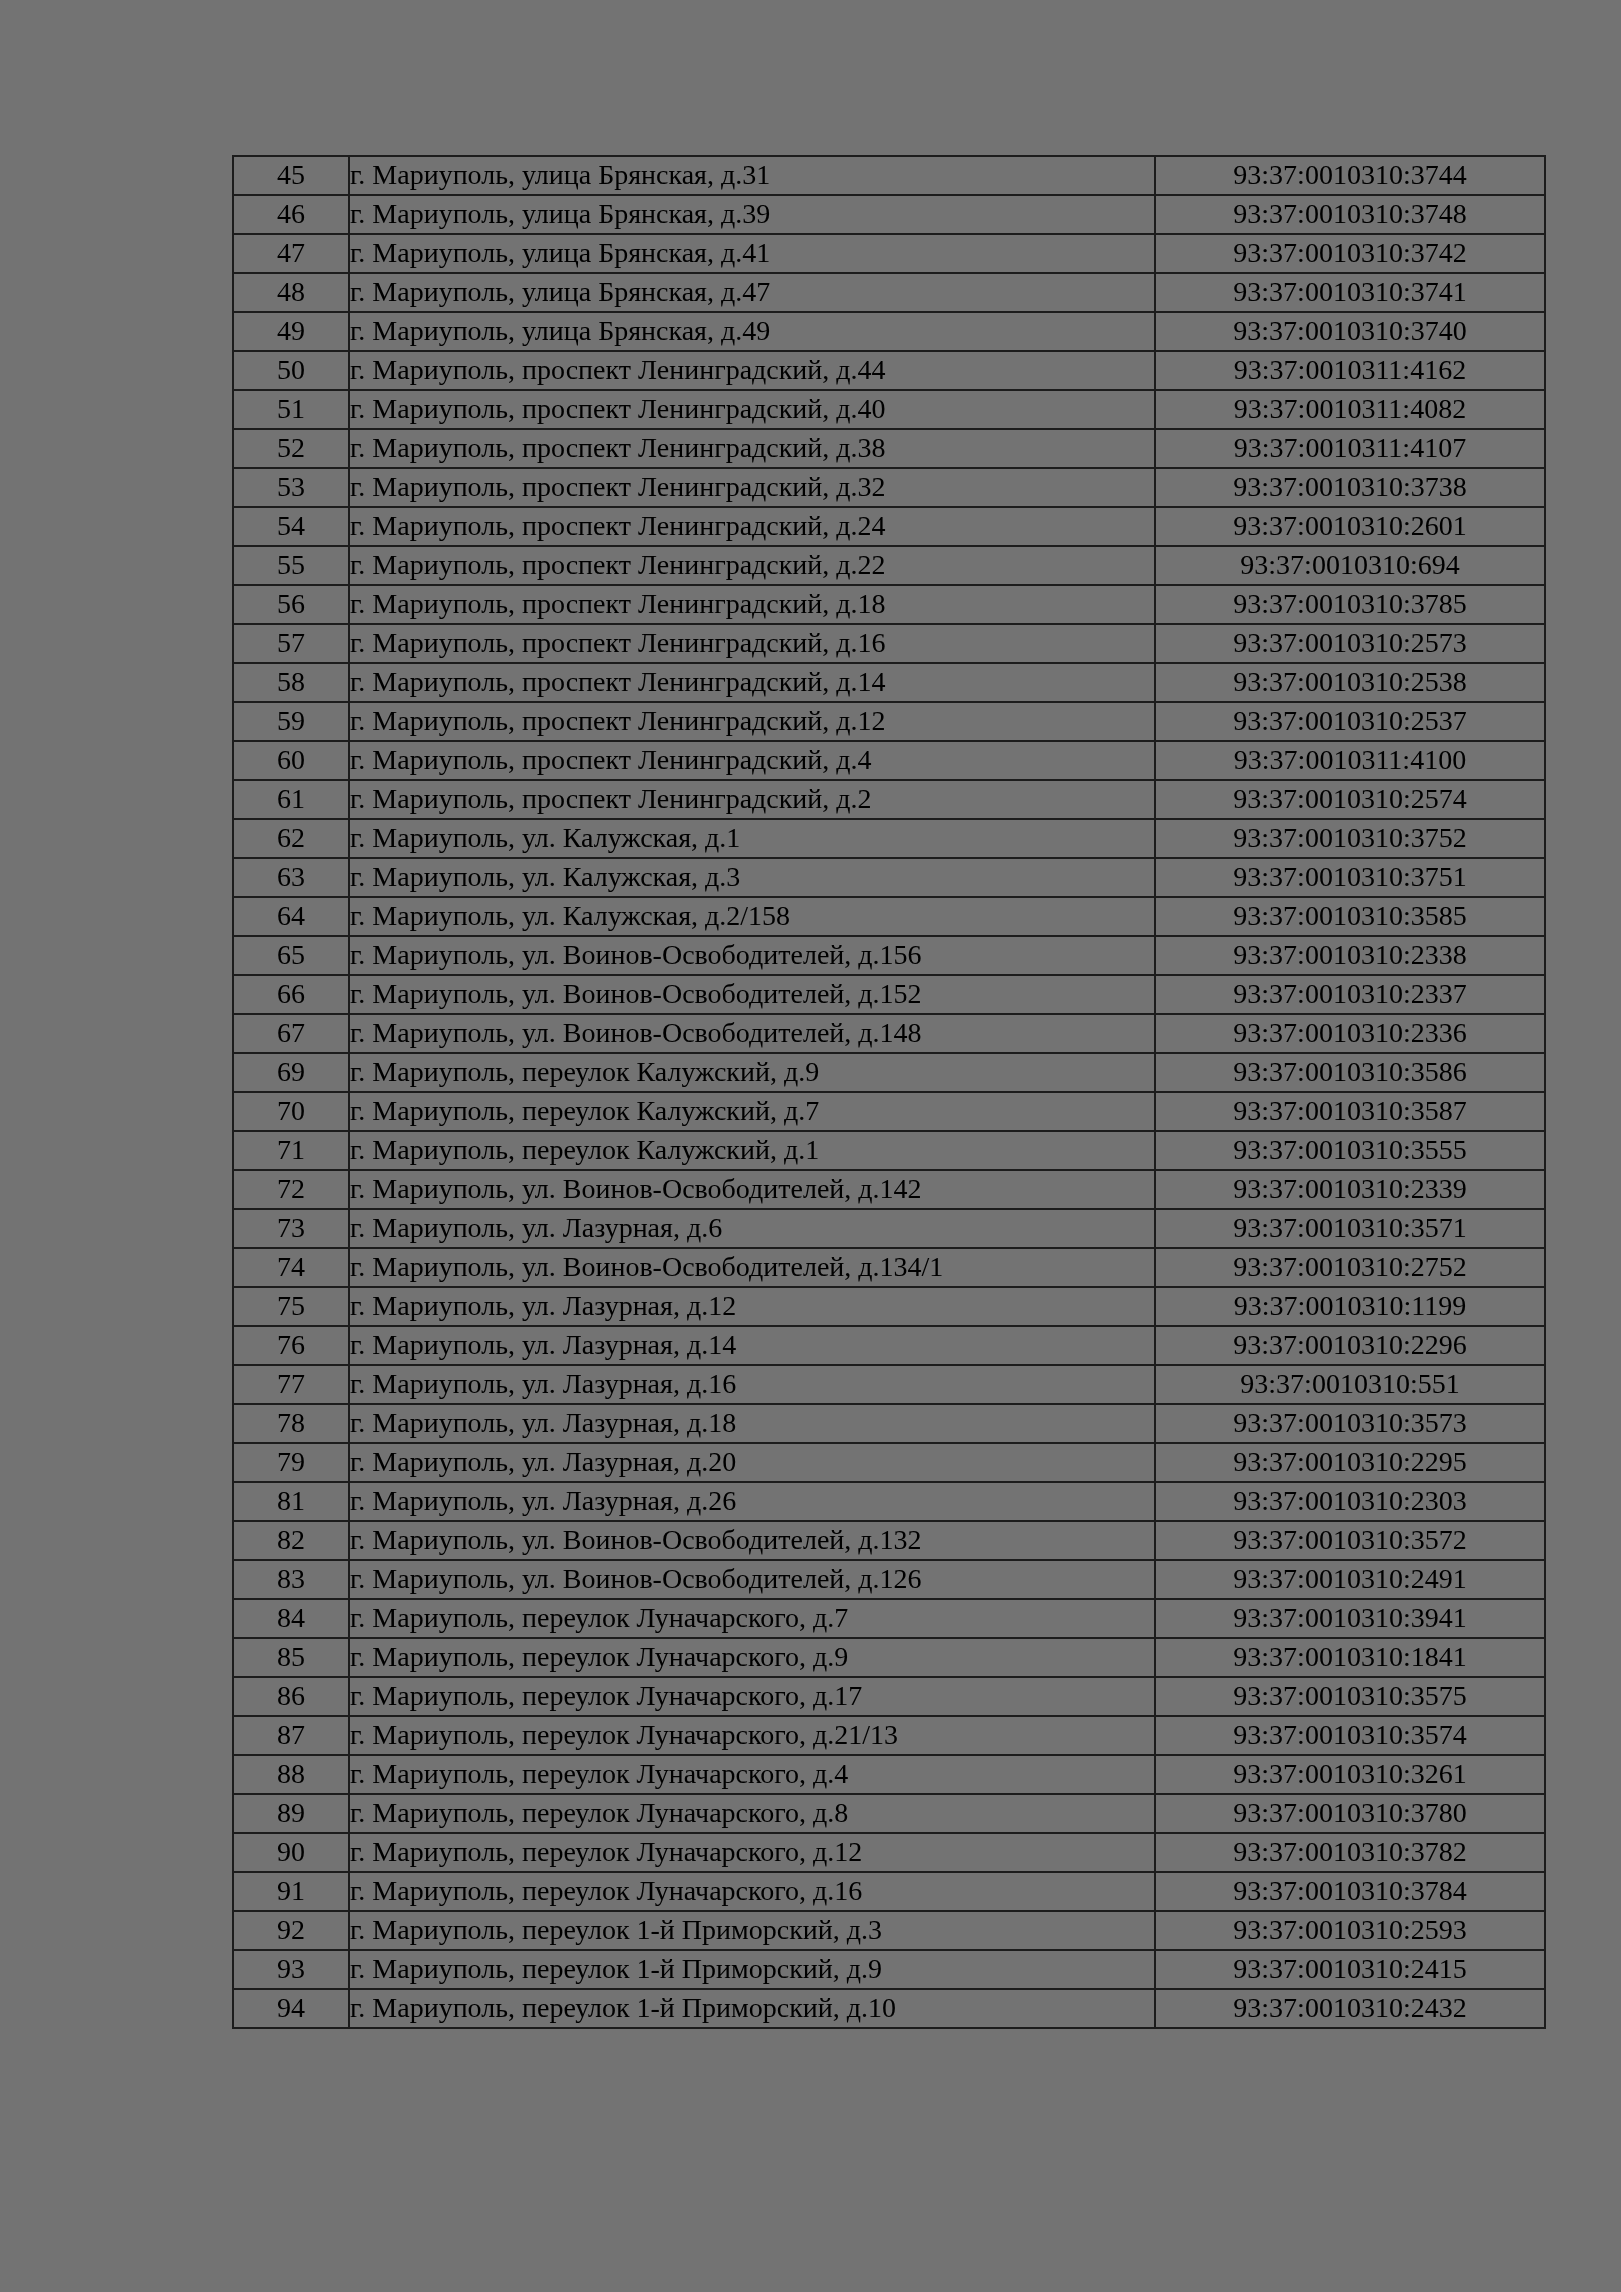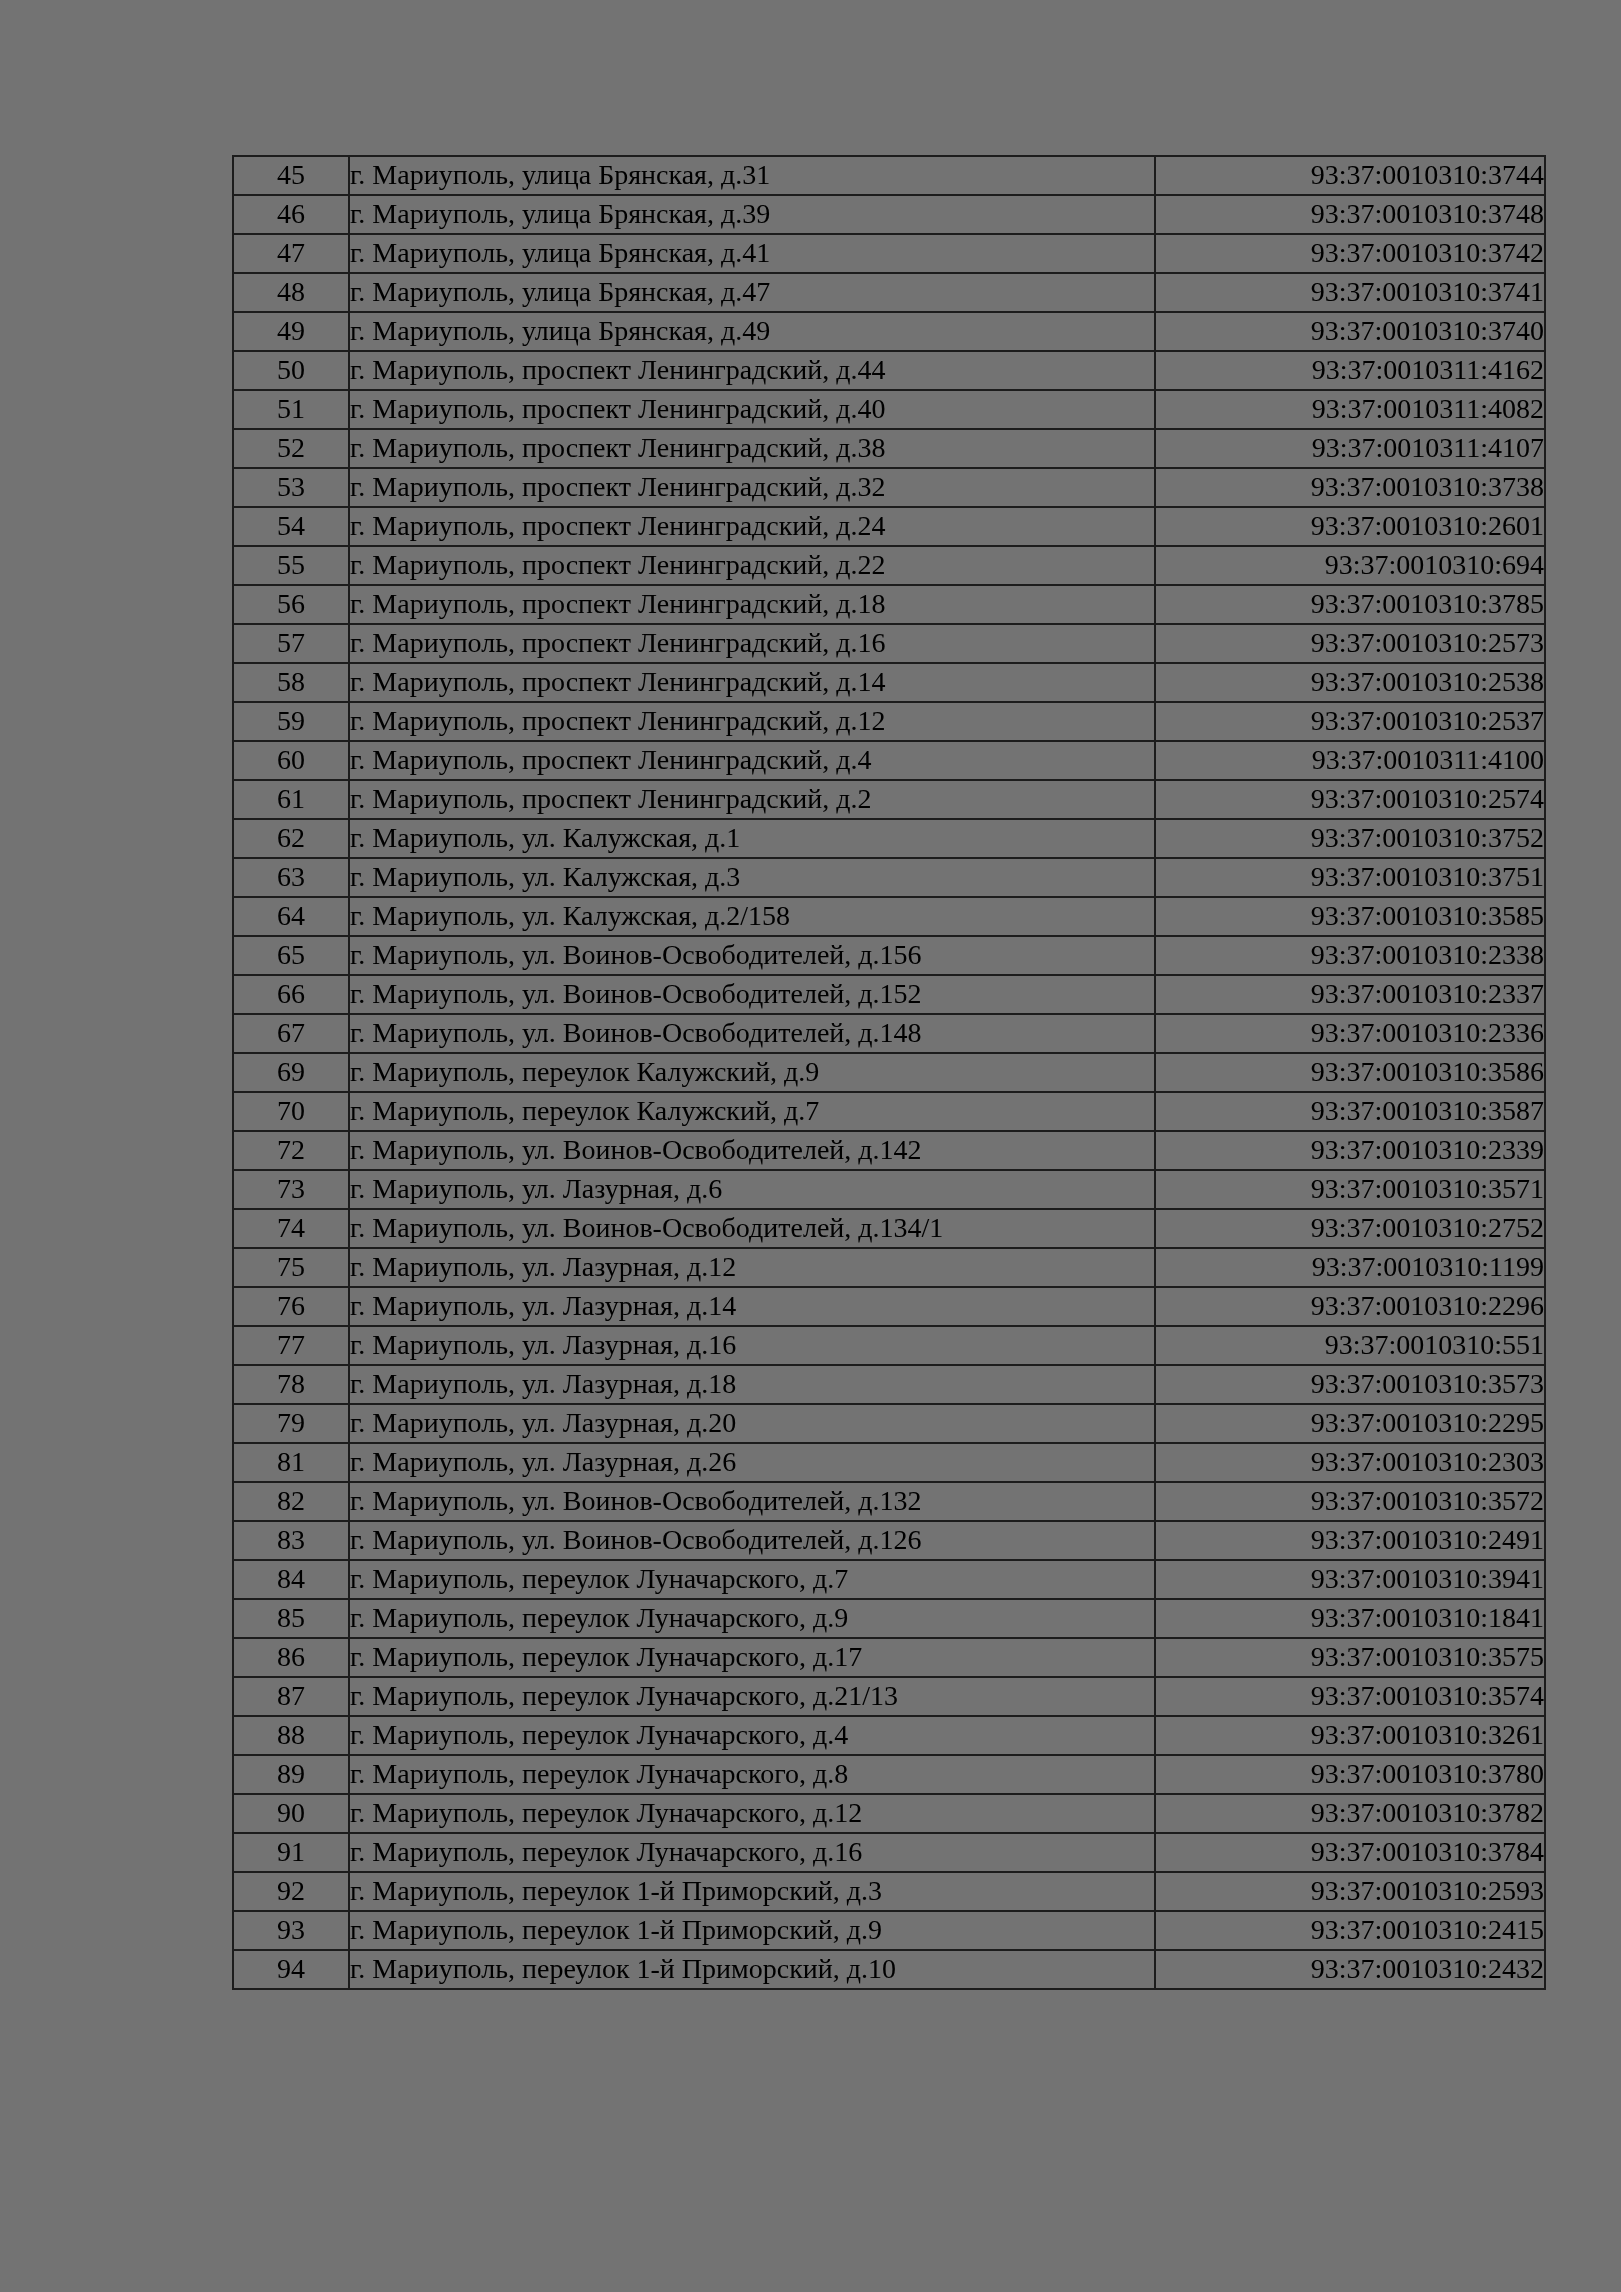--- a/index.html
+++ b/index.html
@@ -39,21 +39,21 @@
   }
   td.c-num {
     text-align: center;
   }
   td.c-addr {
     text-align: left;
     padding-left: 13.7px;
     margin-top: 8px;
   }
   td.c-cad {
-    text-align: right;
+    text-align: center;
     padding-left: 14.7px;
     margin-left: 40px;
   }
 </style>
 </head>
 <body>
 
 <div class="page">
   <table class="cad-table">
     <colgroup>
@@ -206,20 +206,25 @@
     <td class="c-addr">г. Мариуполь, переулок Калужский, д.9</td>
     <td class="c-cad">93:37:0010310:3586</td>
   </tr>
 
   <tr>
     <td class="c-num">70</td>
     <td class="c-addr">г. Мариуполь, переулок Калужский, д.7</td>
     <td class="c-cad">93:37:0010310:3587</td>
   </tr>
 
+  <tr>
+    <td class="c-num">71</td>
+    <td class="c-addr">г. Мариуполь, переулок Калужский, д.1</td>
+    <td class="c-cad">93:37:0010310:3555</td>
+  </tr>
 
   <tr>
     <td class="c-num">72</td>
     <td class="c-addr">г. Мариуполь, ул. Воинов-Освободителей, д.142</td>
     <td class="c-cad">93:37:0010310:2339</td>
   </tr>
 
   <tr>
     <td class="c-num">73</td>
     <td class="c-addr">г. Мариуполь, ул. Лазурная, д.6</td>

